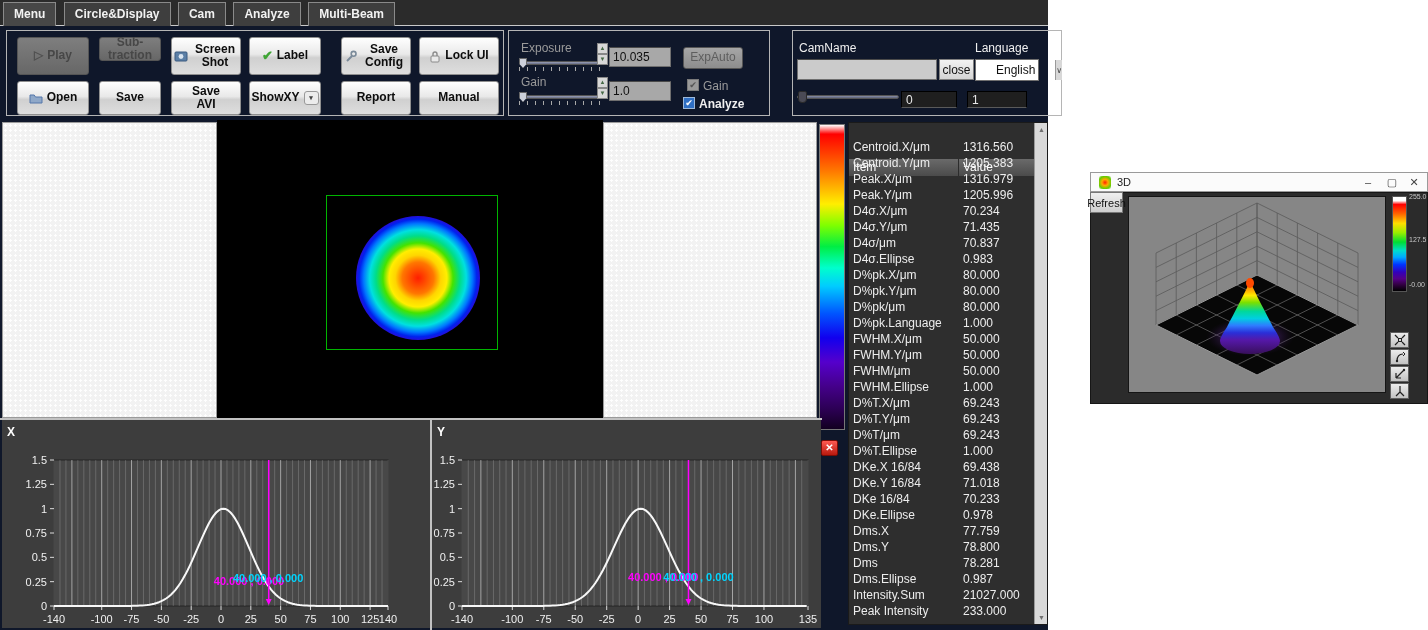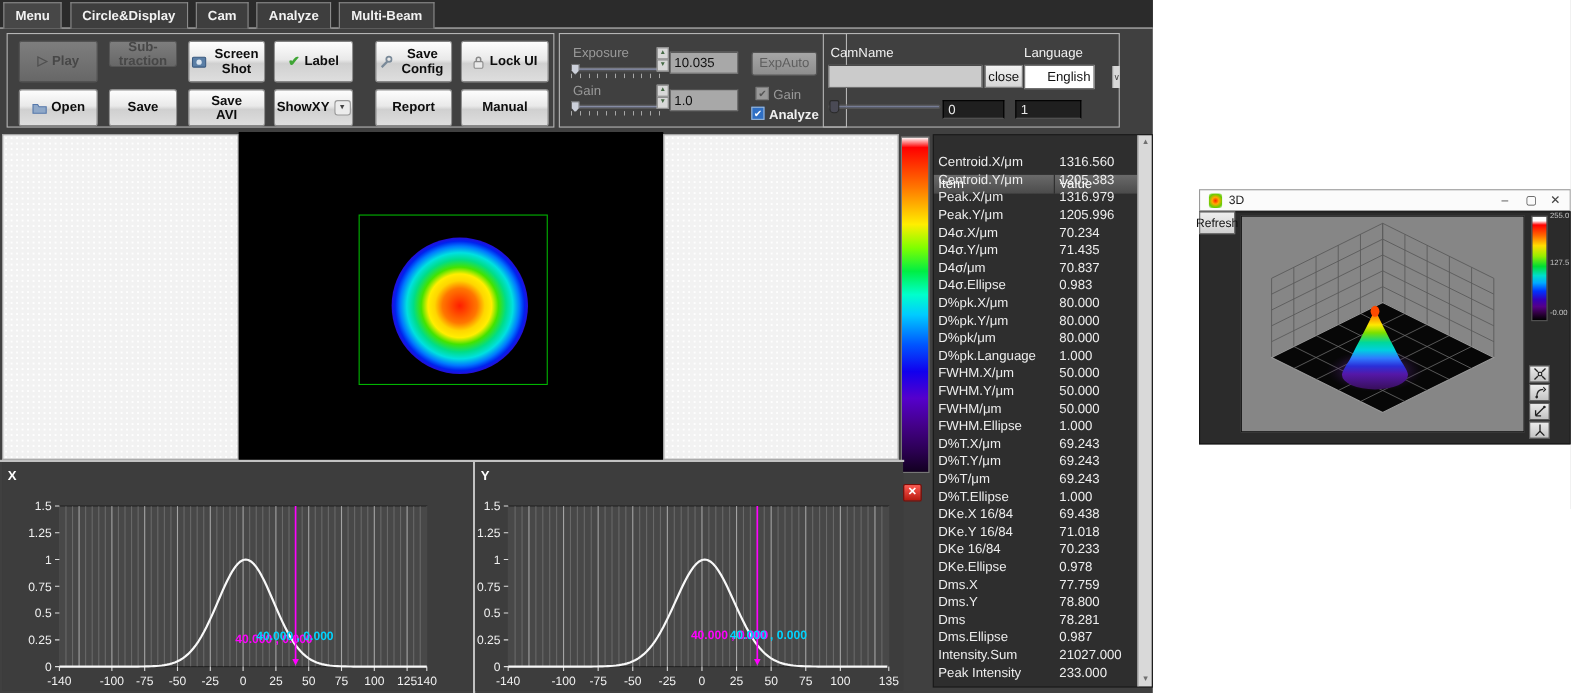--- a/index.html
+++ b/index.html
@@ -1,20 +1,20 @@
 <!DOCTYPE html>
 <html><head>
 <meta charset="utf-8">
 <style>
   * { margin:0; padding:0; box-sizing:border-box; }
   body { background:#ffffff; font-family:"Liberation Sans", sans-serif; width:1428px; height:630px; overflow:hidden; }
   .stage { position:relative; width:1428px; height:630px; background:#fff; }
 
   
-  .app { position:absolute; left:0; top:0; width:1048px; height:630px; background:#404040; }
+  .app { position:absolute; left:0; top:0; width:1048px; height:630px; background:#0f172a; }
 
   
   .tabbar { position:absolute; left:0; top:0; width:100%; height:26px; background:#2b2b2b; border-bottom:1px solid #c9c9c9; }
   .tab { display:inline-block; margin:2px 0 0 3px; padding:4px 10px 5px 10px; background:#3e3e3e; color:#f2f2f2;
          font-size:12px; font-weight:bold; border:1px solid #8a8a8a; border-bottom:none; cursor:default; }
   .tab.active { background:#474747; }
 
   
   .group { position:absolute; border:1px solid #b5b5b5; background:transparent; }
   .btn { position:absolute; display:flex; align-items:center; justify-content:center; gap:4px; text-align:center;
@@ -210,21 +210,21 @@
         <div>▼</div>
       </div>
       <input class="valbox" style="left: 100px; top: 50px; width: 62px; height: 20px;" value="1.0">
 
       <div class="cb gray" style="left:178px;top:48px;">✔</div>
       <div class="lbl dim" style="left:194px;top:48px;">Gain</div>
       <div class="cb blue" style="left:174px;top:66px;">✔</div>
       <div class="lbl" style="left:190px;top:66px;font-weight:bold;">Analyze</div>
     </div>
 
-    <div class="group" style="left:748px;top:30px;width:270px;height:86px;">
+    <div class="group" style="left:792px;top:30px;width:270px;height:86px;">
       <div class="lbl" style="left:6px;top:10px;">CamName</div>
       <input class="textinput" style="left: 4px; top: 28px; width: 140px; height: 21px;" value="">
       <div class="smallbtn" style="left:146px;top:28px;width:35px;height:21px;">
           <span>close</span>
         </div>
       <div class="lbl" style="left:182px;top:10px;">Language</div>
       <div class="selectbox" style="left:182px;top:28px;width:64px;height:22px;">
         <span class="sel-txt">English</span>
         <span class="sel-arrow">∨</span>
       </div>

